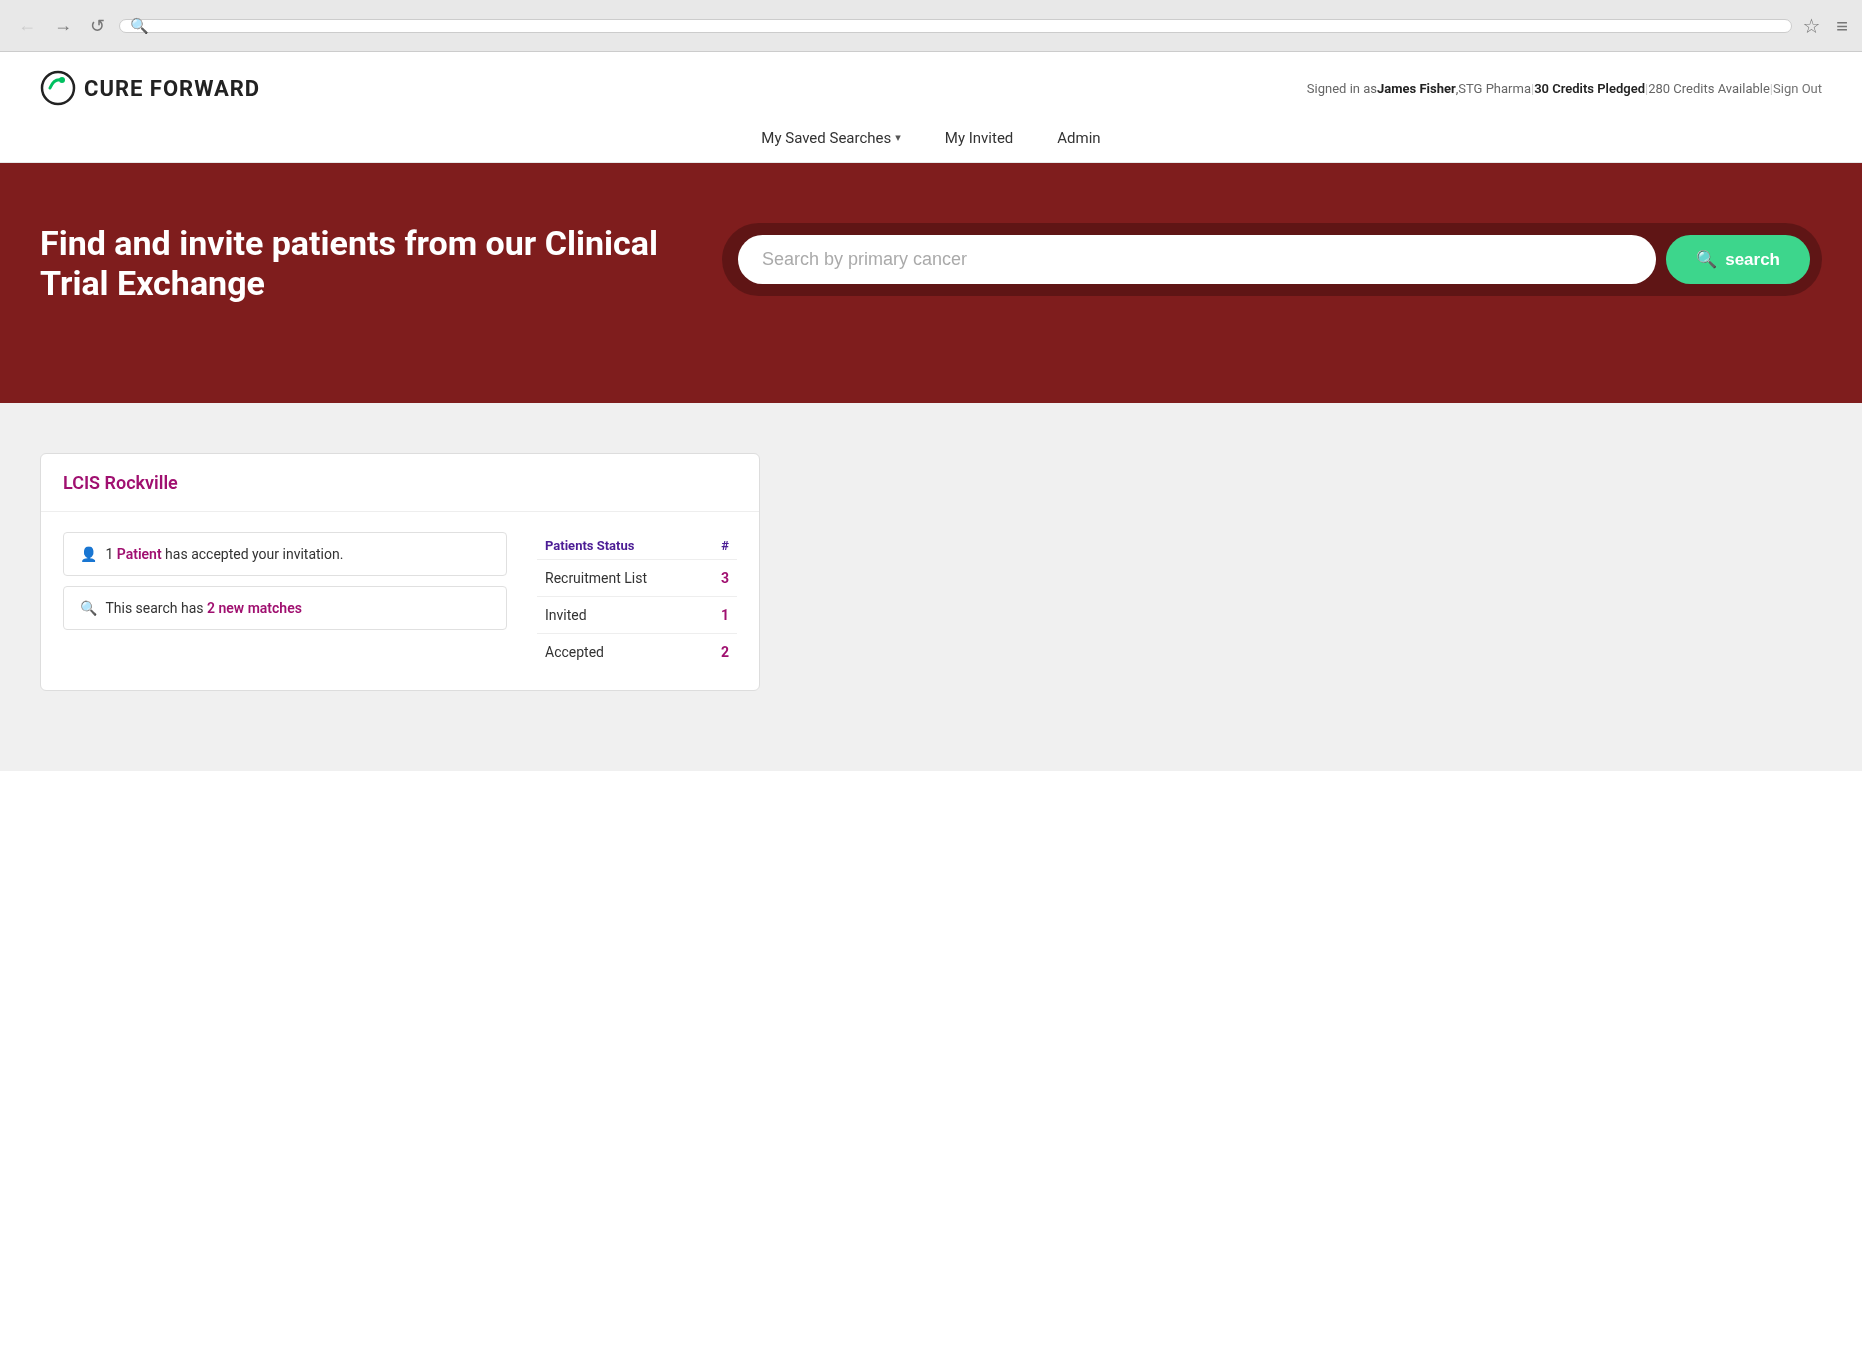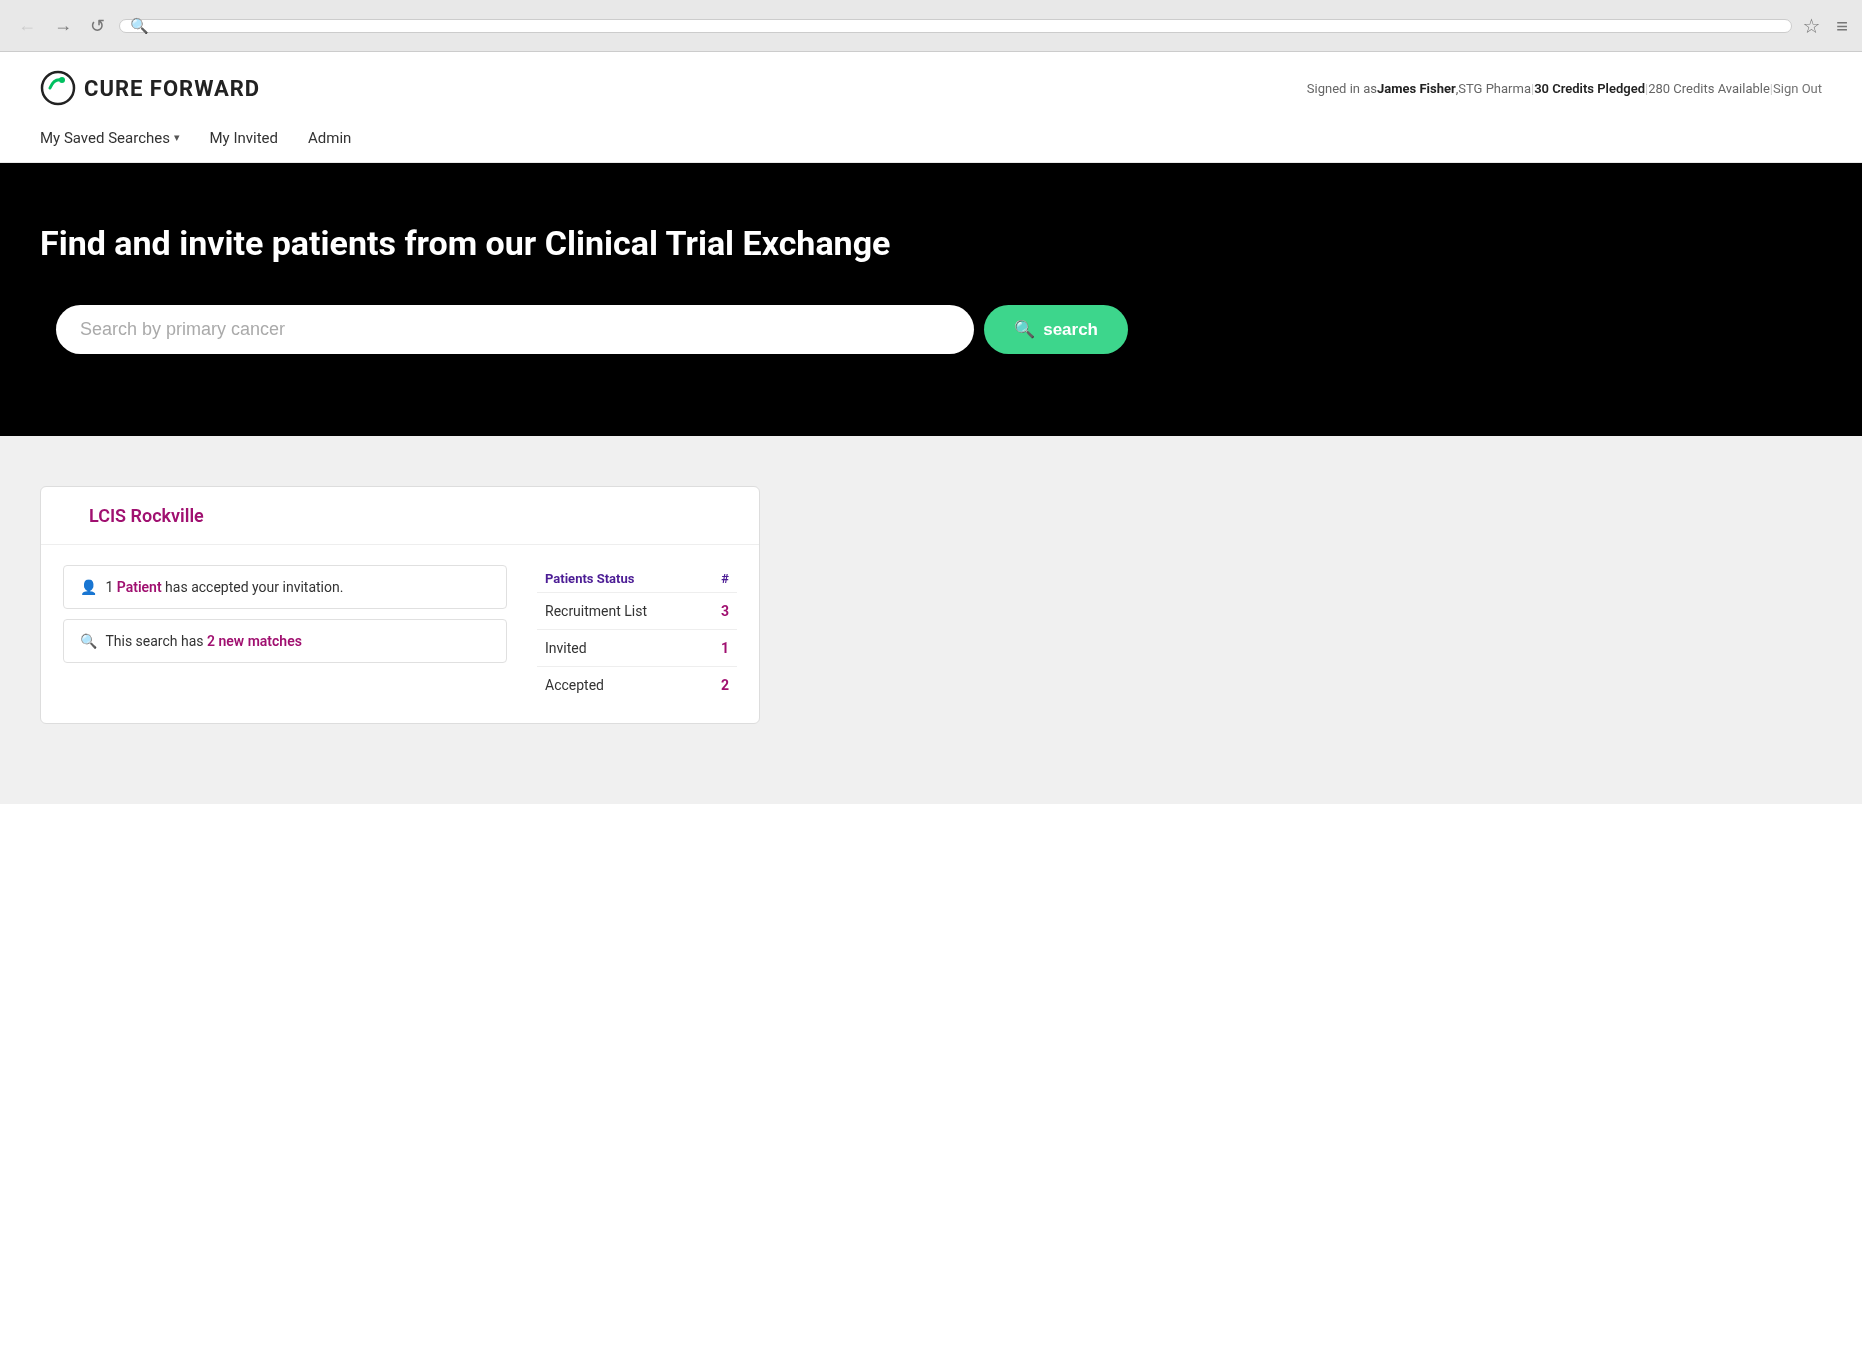--- a/index.html
+++ b/index.html
@@ -96,43 +96,44 @@
     }
     .header-user-info strong { color: #222; }
     .header-user-info .separator { color: #ccc; }
     .header-user-info .credits-pledged { color: #222; font-weight: 600; }
     .header-user-info .sign-out { color: #737373; text-decoration: none; cursor: pointer; }
 
     
     .app-nav {
       display: flex;
       align-items: center;
-      gap: 30px;
+      gap: 44px;
       padding: 0 0 0 0;
       height: 46px;
+      justify-content: center;
     }
     .nav-item {
       font-size: 15px;
       color: #333;
       cursor: pointer;
       display: flex;
       align-items: center;
       gap: 4px;
       text-decoration: none;
       border-bottom: 3px solid transparent;
       height: 100%;
     }
     .nav-chevron { font-size: 11px; color: #555; }
 
     
     .hero {
-      background: #000000;
+      background: #7f1d1d;
       padding: 60px 40px 70px;
       display: flex;
-      flex-direction: column;
+      flex-direction: row;
       align-items: flex-start;
       justify-content: space-between;
     }
     .hero-title {
       color: white;
       font-size: 34px;
       font-weight: 700;
       margin-bottom: 30px;
     }
     .search-bar-wrapper {
@@ -193,21 +194,20 @@
     }
     .card-header {
       padding: 18px 22px;
       border-bottom: 1px solid #eee;
     }
     .card-title {
       font-size: 18px;
       color: #a01070;
       font-weight: 600;
       cursor: pointer;
-      margin-left: 26px;
     }
     .card-body {
       padding: 20px 22px;
       display: flex;
       gap: 30px;
       align-items: flex-start;
     }
 
     
     .notifications-col {

